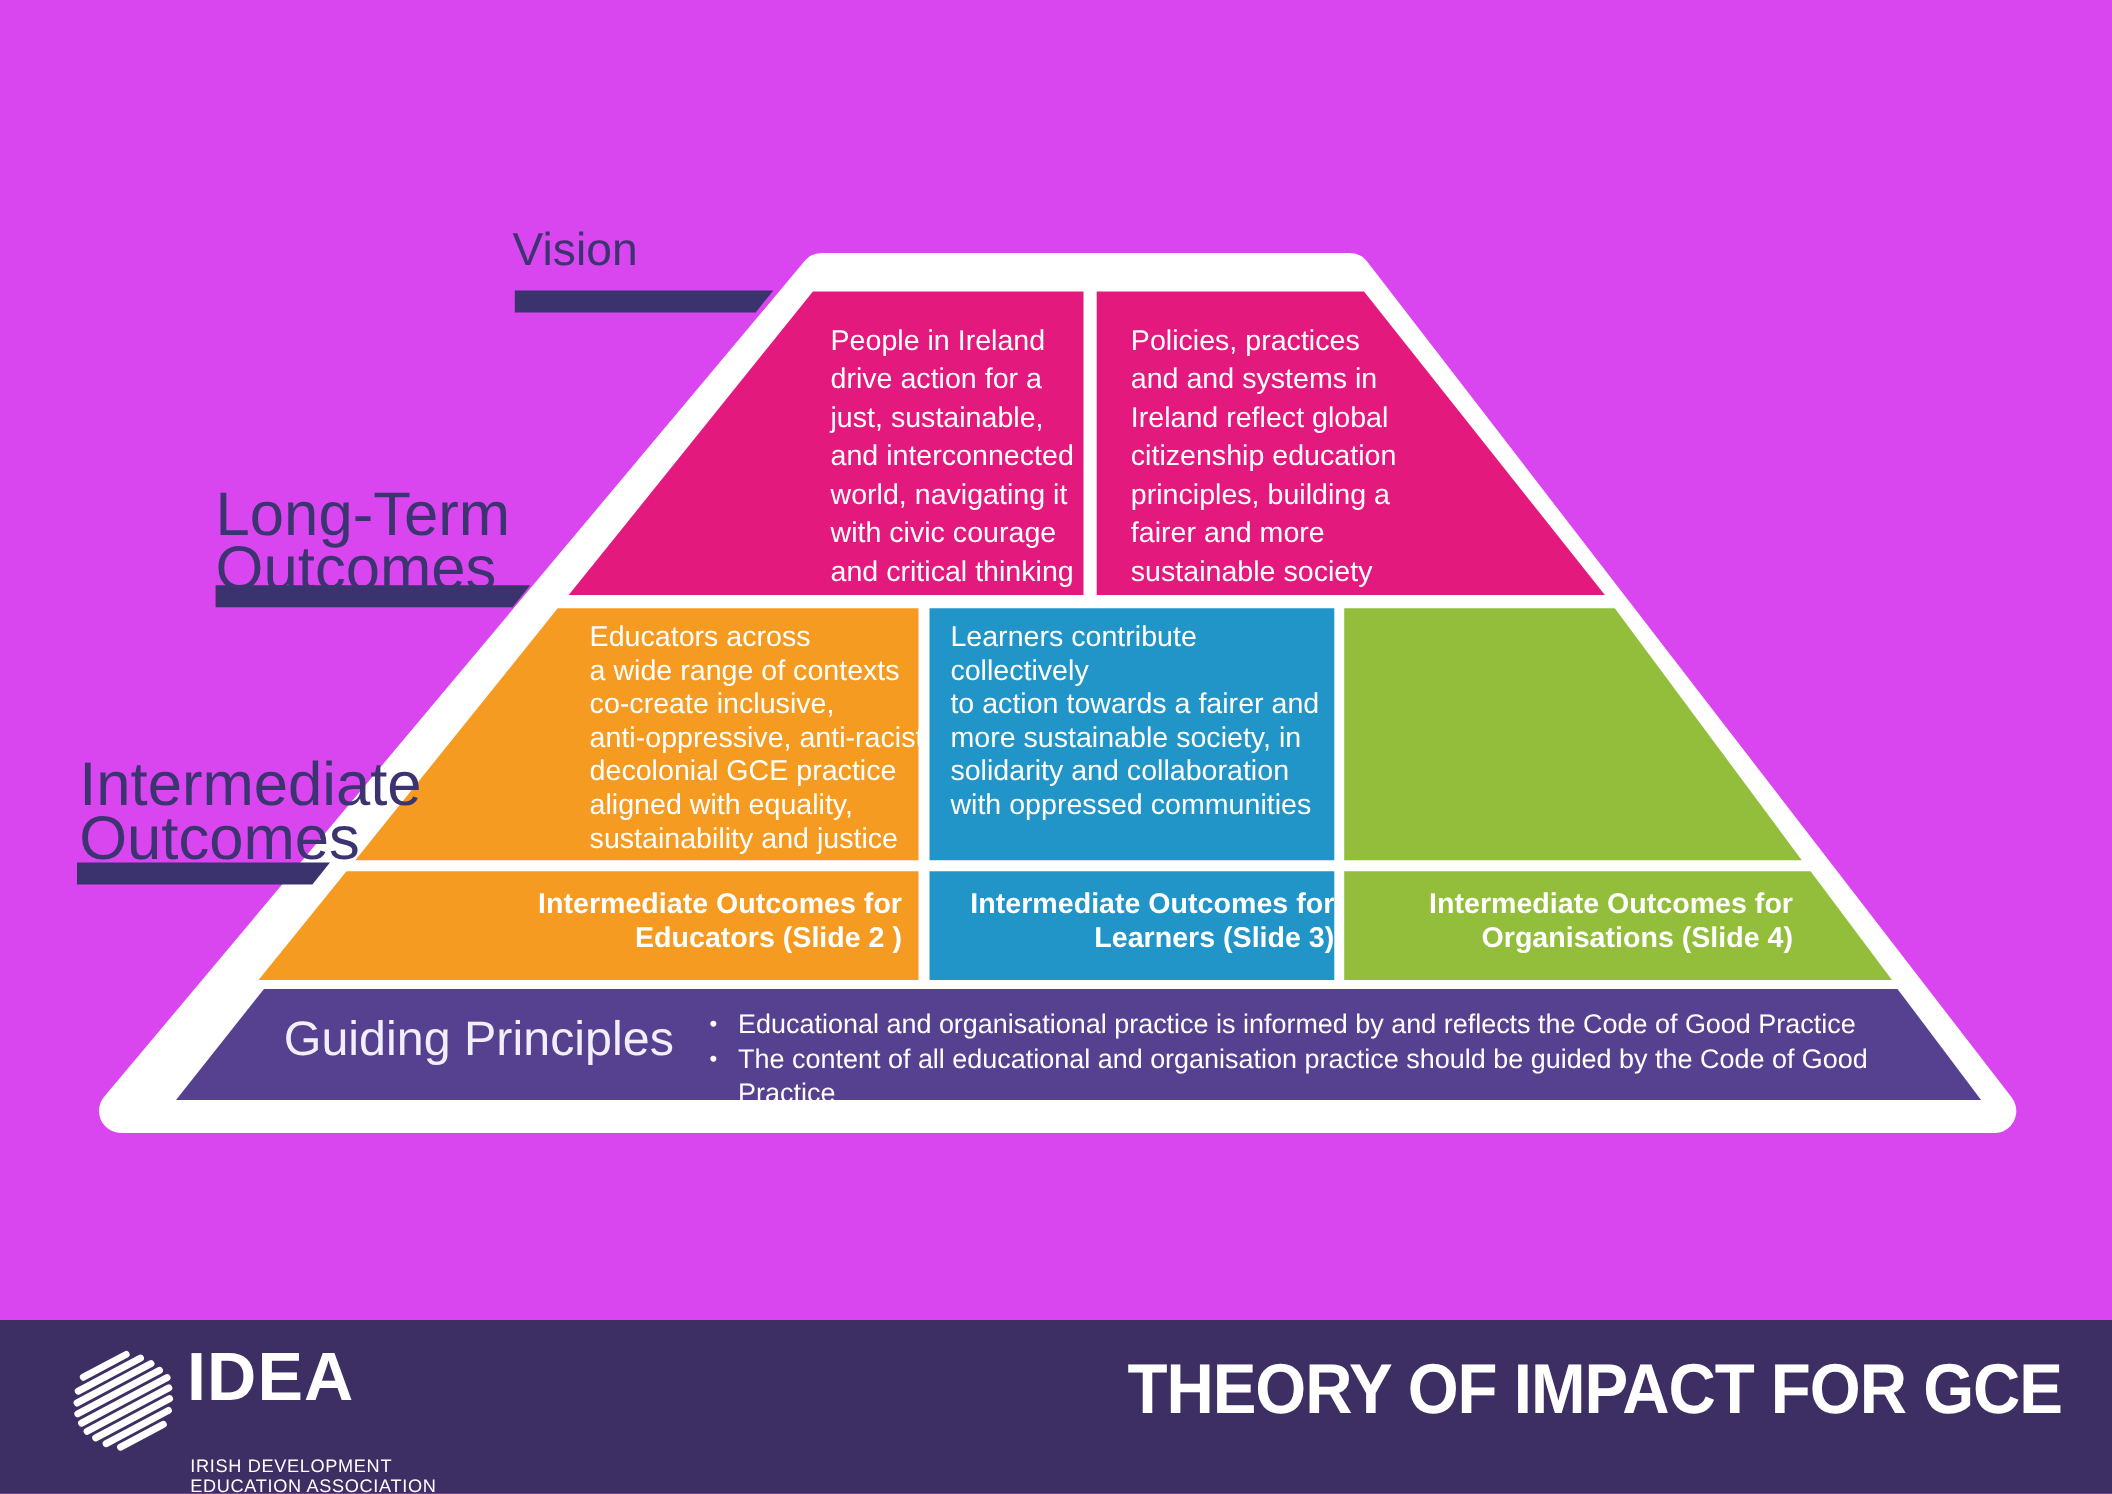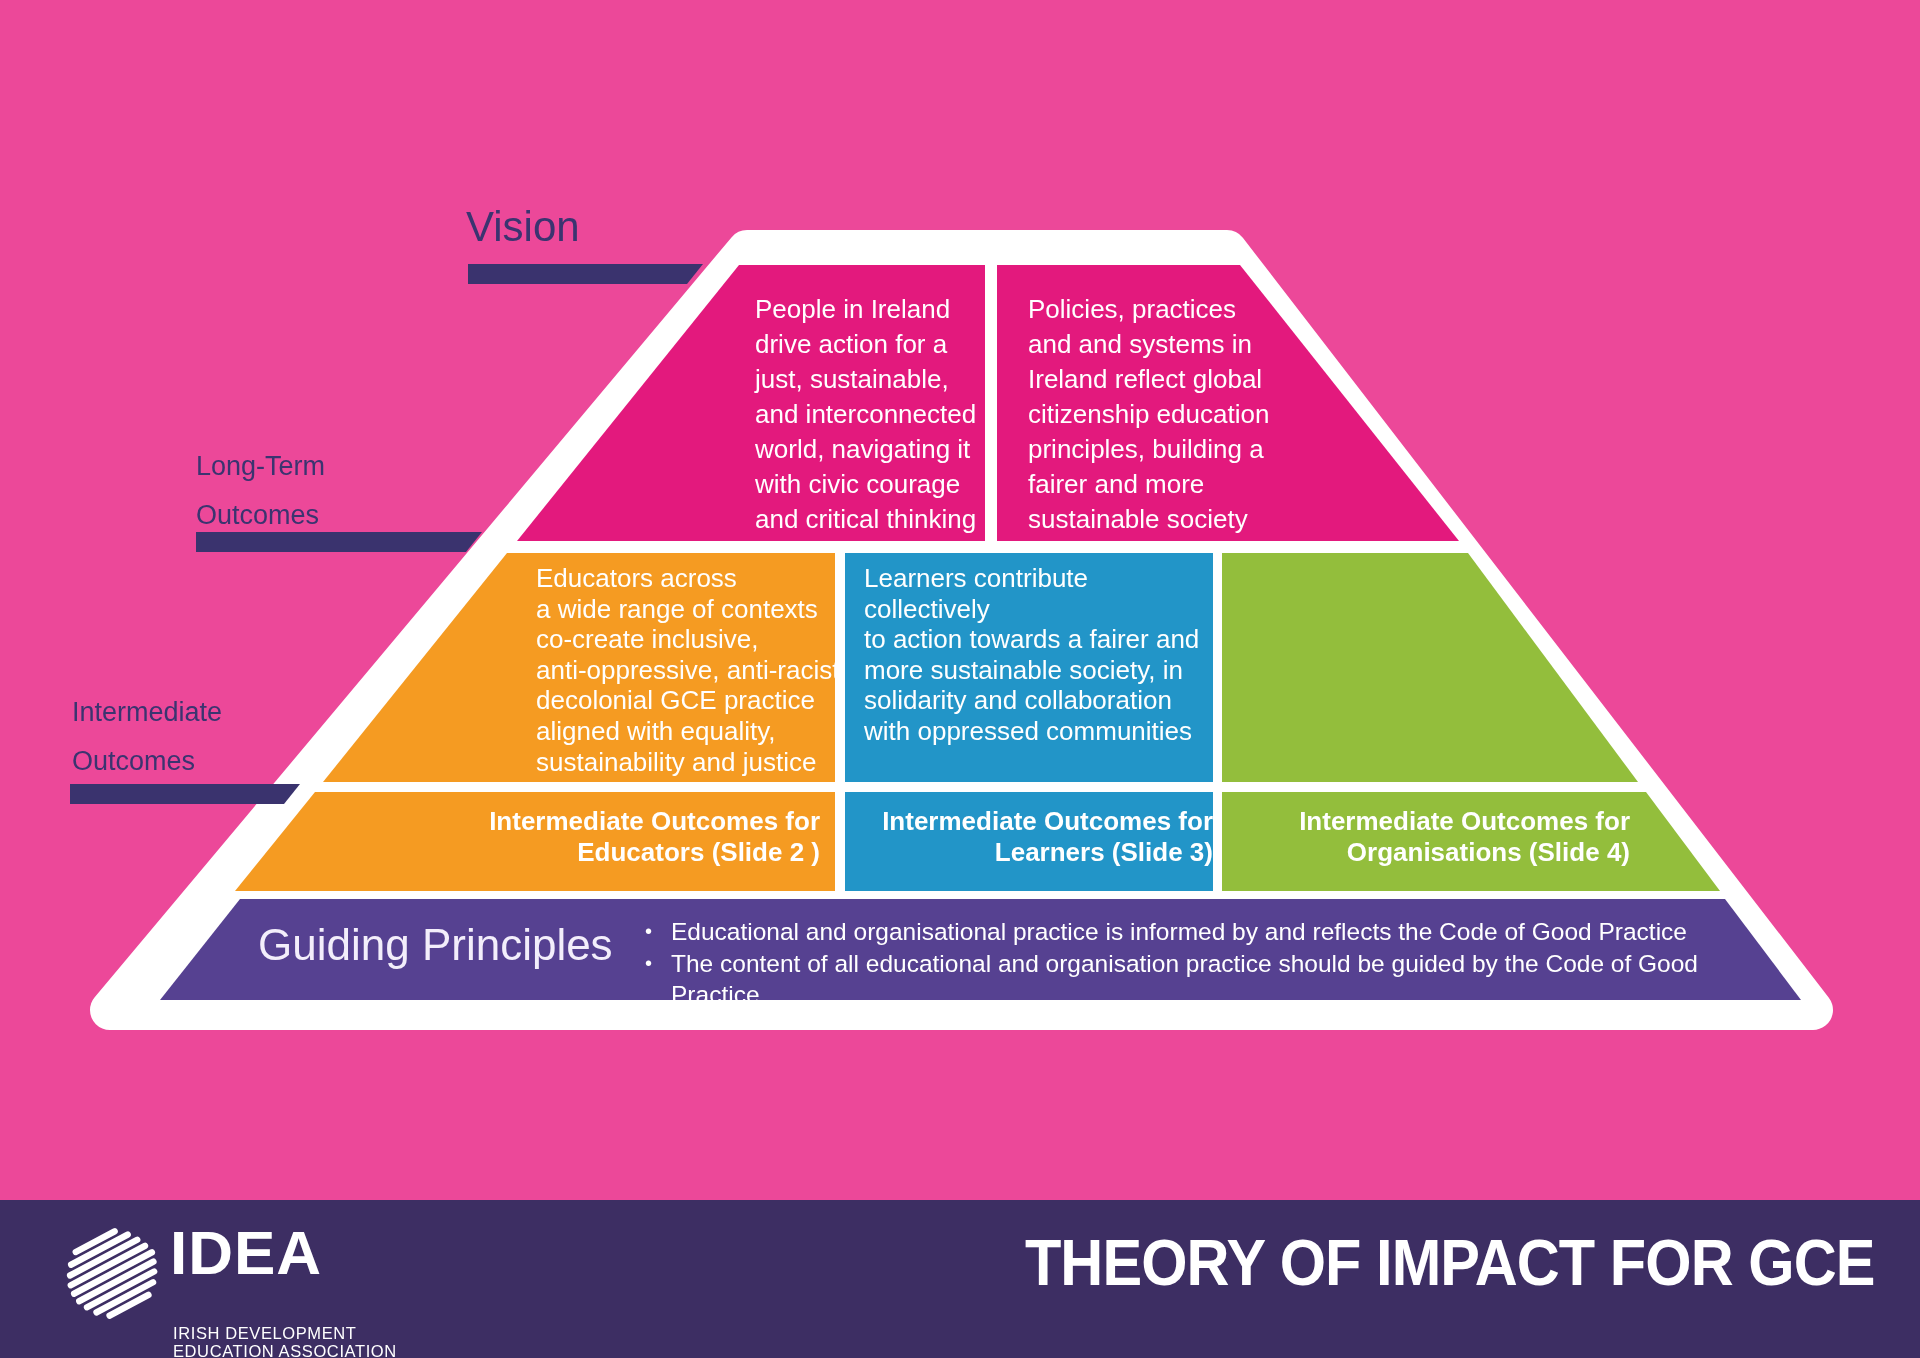--- a/index.html
+++ b/index.html
@@ -1,23 +1,23 @@
 <!DOCTYPE html>
 <html><head>
 <meta charset="utf-8">
 <style>
   html,body{margin:0;padding:0;background:#888;}
   .canvas{
     position:relative;width:1920px;height:1358px;overflow:hidden;
-    background:#ec4899;
+    background:#d946ef;
     font-family:"Liberation Sans","DejaVu Sans",sans-serif;
   }
   .pyramid-svg{position:absolute;left:0;top:0;}
   .txt{position:absolute;white-space:pre-line;}
-  .side-label{color:#3b3470;font-size:27px;line-height:49px;font-weight:400;}
+  .side-label{color:#3b3470;font-size:56px;line-height:49px;font-weight:400;}
   .vision-label{left:466px;top:202px;font-size:42px;}
   .longterm-label{left:196px;top:442px;}
   .intermediate-label{left:72px;top:688px;}
   .box-text{color:#ffffff;font-size:26px;line-height:35px;font-weight:400;}
   .pink-left-text{left:755px;top:292px;width:250px;}
   .pink-right-text{left:1028px;top:292px;width:260px;}
   .mid-text{line-height:30.6px;top:563px;}
   .orange-text{left:520px;width:330px;margin-left:16px;}
   .blue-text{left:864px;width:345px;}
   .green-text{left:1242px;width:300px;}

